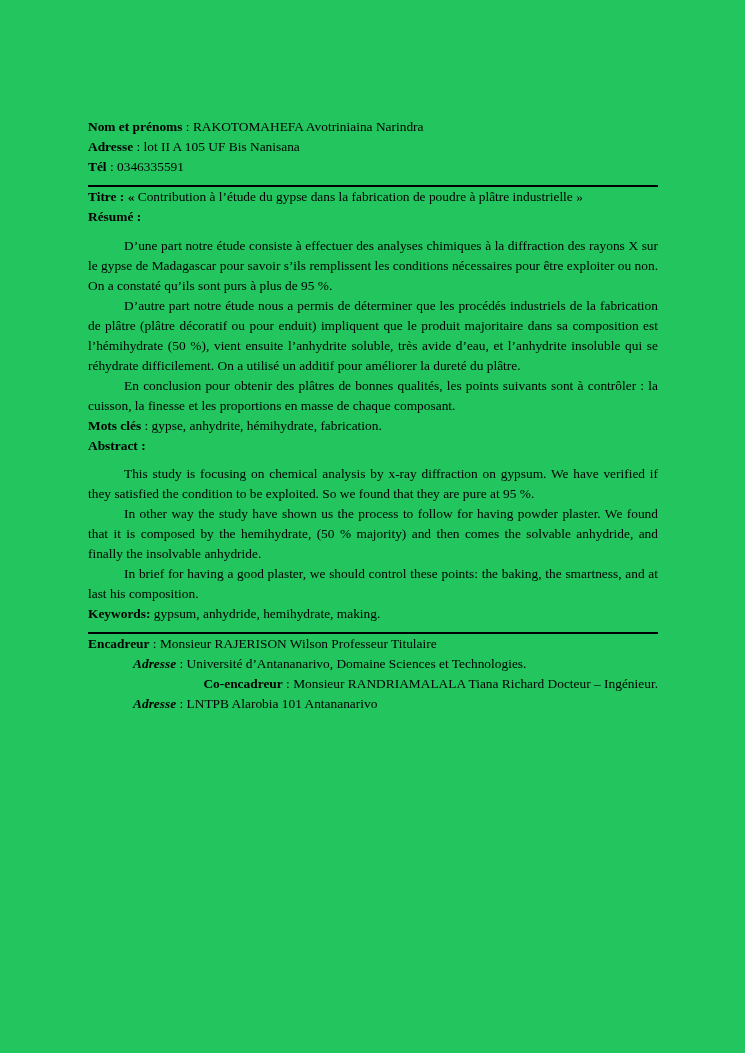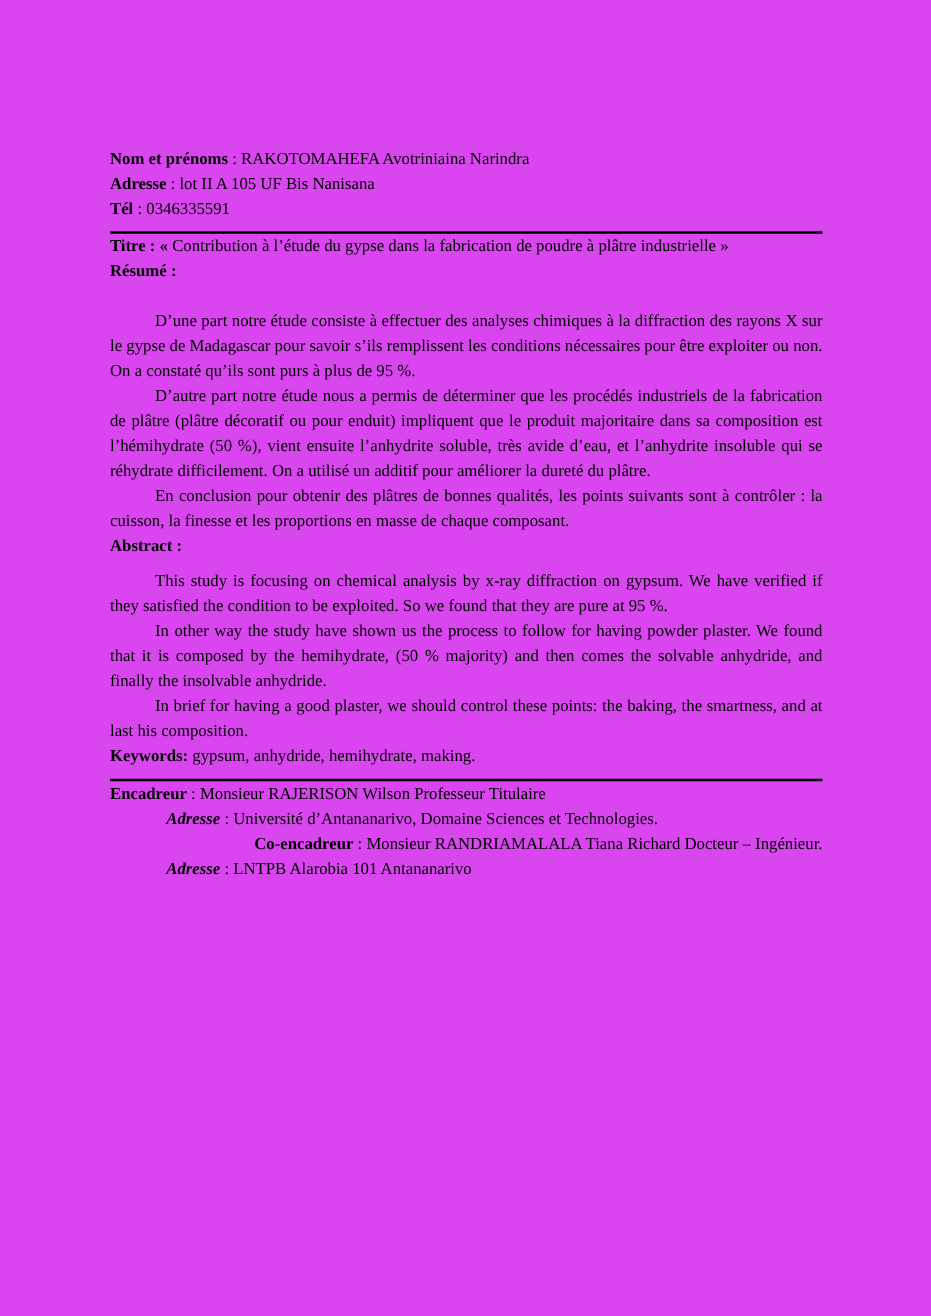--- a/index.html
+++ b/index.html
@@ -5,21 +5,21 @@
   html, body {
     margin: 0;
     padding: 0;
     background: #ffffff;
   }
   .page {
     position: relative;
     width: 745px;
     height: 1053px;
     box-sizing: border-box;
-    background: #d946ef;
+    background: #22c55e;
     color: #000000;
     font-family: "Liberation Serif", "DejaVu Serif", serif;
     font-size: 13.4px;
     line-height: 20px;
     padding: 117px 87px 30px 88px;
     overflow: hidden;
   }
   .page p { margin: 0; }
   .field { margin-bottom: 10px; }
   .separator {
@@ -54,24 +54,25 @@
   <p class="field"><b class="lbl">Adresse</b><span> : </span><span>lot II A 105 UF Bis Nanisana</span></p>
 
   <p class="field"><b class="lbl">Tél</b><span> : </span><span>0346335591</span></p>
 
 
   <div class="separator"></div>
 
   <p class="title-line"><b class="lbl">Titre : «</b><span> Contribution à l’étude du gypse dans la fabrication de poudre à plâtre industrielle »</span></p>
 
   <p class="section-heading">Résumé :</p>
-  <p class="para" style="margin-top:20px">D’une part notre étude consiste à effectuer  des analyses chimiques à la diffraction des rayons X sur le gypse de Madagascar pour savoir s’ils remplissent les conditions nécessaires pour être exploiter ou non. On a constaté qu’ils sont purs à plus de 95 %.</p>
+  <p class="para" style="margin-top:9px">D’une part notre étude consiste à effectuer  des analyses chimiques à la diffraction des rayons X sur le gypse de Madagascar pour savoir s’ils remplissent les conditions nécessaires pour être exploiter ou non. On a constaté qu’ils sont purs à plus de 95 %.</p>
   <p class="para">D’autre part notre étude nous a permis de déterminer que les procédés industriels de la fabrication de plâtre (plâtre décoratif ou pour enduit) impliquent que le produit majoritaire dans sa composition est l’hémihydrate (50 %), vient ensuite l’anhydrite soluble, très avide d’eau, et l’anhydrite insoluble qui se réhydrate difficilement. On a utilisé un additif pour améliorer la dureté du plâtre.</p>
   <p class="para">En conclusion pour obtenir des plâtres de bonnes qualités, les points suivants sont à contrôler : la cuisson, la finesse et les proportions en masse de chaque composant.</p>
 
+  <p class="label-line"><b class="lbl">Mots clés</b><span> : </span><span>gypse, anhydrite, hémihydrate, fabrication.</span></p>
 
   <p class="section-heading tight">Abstract :</p>
   <p class="para">This study is focusing on chemical analysis by x-ray diffraction on gypsum. We have verified if they satisfied the condition to be exploited. So we found that they are pure at 95 %.</p>
   <p class="para">In other way the study have shown us the process to follow for having powder plaster. We found that it is composed by the hemihydrate, (50 % majority) and then comes the solvable anhydride, and finally the insolvable anhydride.</p>
   <p class="para">In brief for having a good plaster, we should control these points: the baking, the smartness, and at last his composition.</p>
 
   <p class="label-line"><b class="lbl">Keywords:</b><span> gypsum, anhydride, hemihydrate, making.</span></p>
 
   <div class="separator sep2"></div>
 

